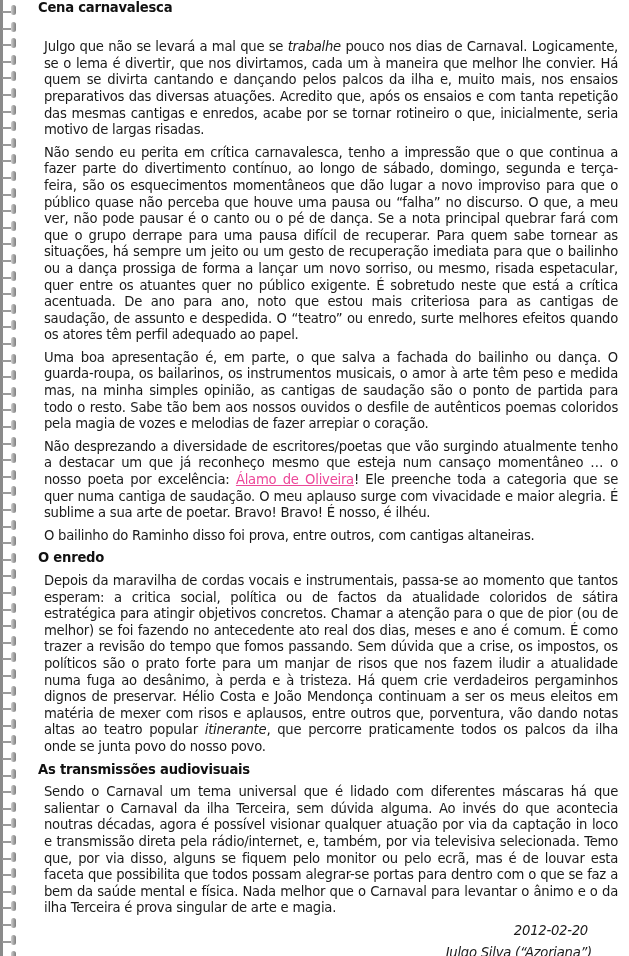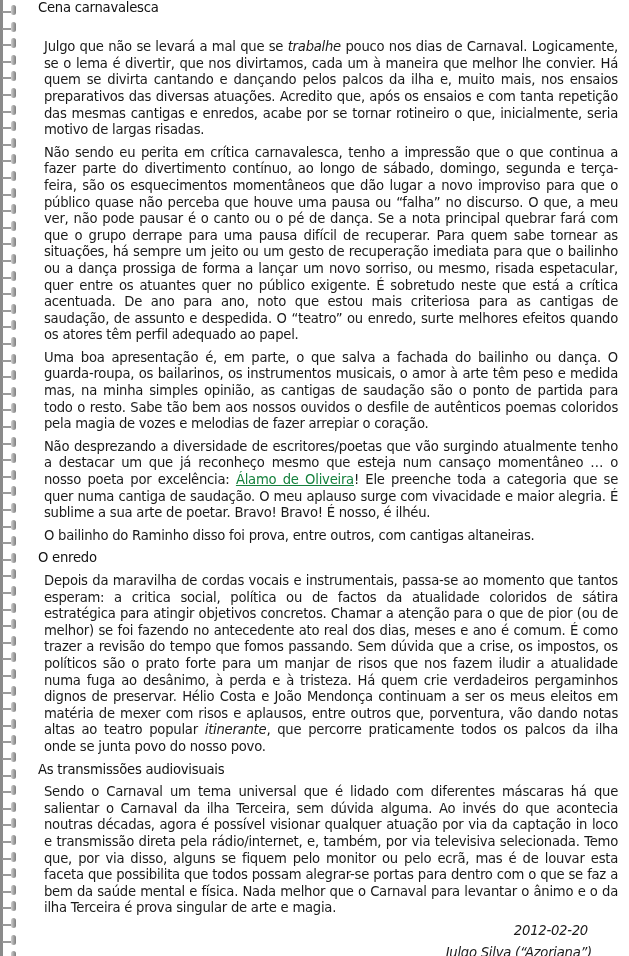--- a/index.html
+++ b/index.html
@@ -29,30 +29,30 @@
     background: linear-gradient(90deg, #cfcfcf, #7d7d7d);
     border-radius: 3px;
   }
   .page {
     position: absolute; left: 38px; top: 0; width: 586px;
     color: #1a1a1a;
     font-size: 13.2px; line-height: 16.6px;
     letter-spacing: -0.25px;
   }
   .page h2 {
-    margin: 0; font-size: 13.2px; font-weight: normal; line-height: 16.6px;
+    margin: 0; font-size: 13.2px; font-weight: bold; line-height: 16.6px;
     color: #111;
   }
   .page p {
     margin: 6px; text-align: justify;
   }
   .spacer { height: 16.6px; }
   .right { text-align: right !important; padding-right: 30px; font-style: italic; }
   em { font-style: italic; }
-  .link { text-decoration: underline; color: #15803d; cursor: pointer; }
+  .link { text-decoration: underline; color: #ec4899; cursor: pointer; }
 </style>
 </head>
 <body>
 
 <div class="spine">
   <div class="spine-bar"></div>
   <div id="rings">
       <div class="ring" style="top: 4px;">
         <div class="wire"></div>
         <div class="hole"></div>

